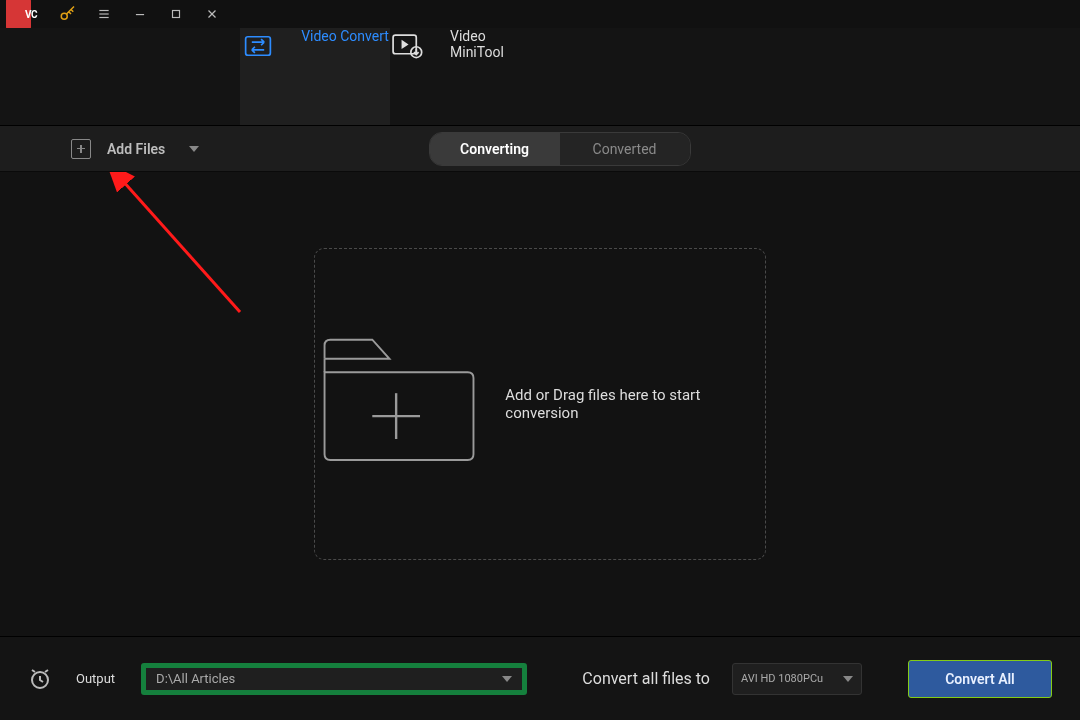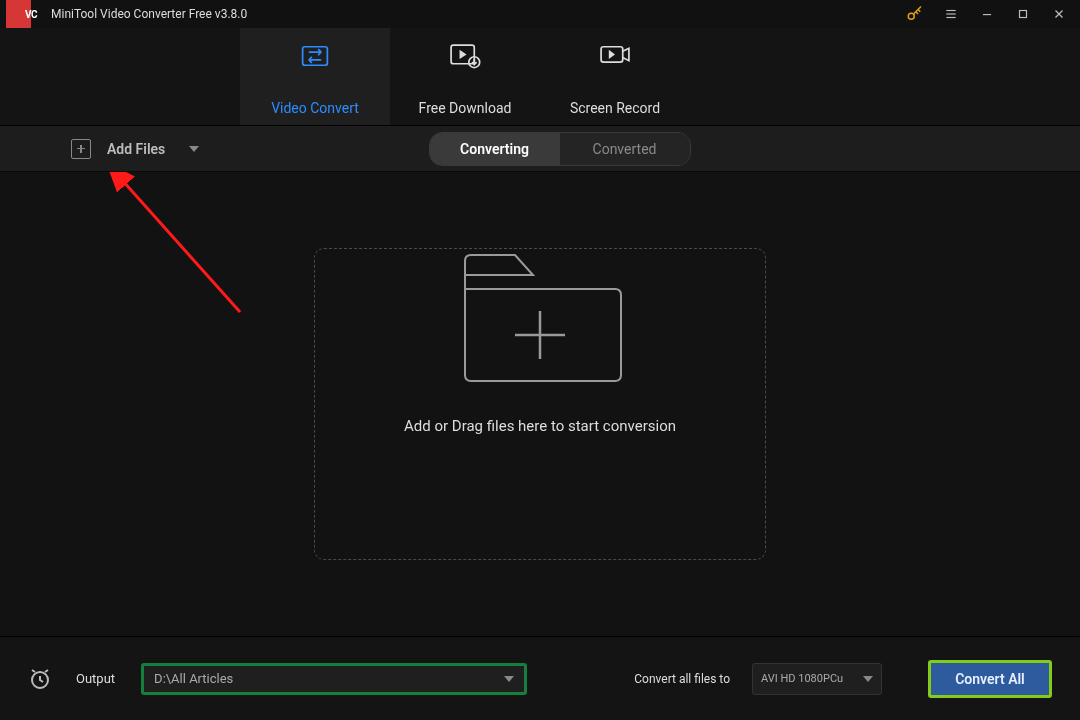--- a/index.html
+++ b/index.html
@@ -9,68 +9,67 @@
   .titlebar { height: 28px; background: #111; display: flex; align-items: center; padding: 0 4px 0 6px; }
   .app-icon { width: 18px; height: 32px; border-radius: 3px; background: #d63636; display: flex; align-items: center; justify-content: center; margin-right: 20px; padding-left: 25px; }
   .app-icon span { color: #fff; font-size: 10px; font-weight: 700; letter-spacing: -0.5px; }
   .app-title { font-size: 12px; color: #ddd; flex: 1; }
   .tb-btns { display: flex; align-items: center; gap: 2px; }
   .tb-btn { width: 34px; height: 28px; display: flex; align-items: center; justify-content: center; color: #bbb; }
   .tb-btn svg { width: 14px; height: 14px; }
   .key-btn svg { width: 18px; height: 18px; color: #e0a015; }
   
   .main-tabs { height: 98px; background: #141414; display: flex; align-items: stretch; padding-left: 240px; border-bottom: 1px solid #000; }
-  .mtab { width: 150px; display: flex; flex-direction: column; align-items: center; justify-content: center; gap: 26px; color: #ddd; font-size: 14px; cursor: pointer; }
+  .mtab { width: 150px; display: flex; flex-direction: row; align-items: flex-start; justify-content: center; gap: 26px; color: #ddd; font-size: 14px; cursor: pointer; }
   .mtab.active { background: #1f1f1f; color: #2d8cff; }
   .mtab .mtab-icon { height: 36px; display: flex; align-items: center; }
   .mtab svg { width: 34px; height: 30px; }
   .mtab.active svg { color: #2d8cff; }
   .mtab-label { font-size: 14px; }
   
   .subbar { height: 46px; background: #1d1d1d; display: flex; align-items: center; border-bottom: 1px solid #0a0a0a; padding-left: 39px; }
   .add-files { display: flex; align-items: center; gap: 12px; padding: 0 20px 0 32px; color: #bdbdbd; font-size: 14px; font-weight: 600; cursor: pointer; }
   .add-files .af-icon { width: 20px; height: 20px; border: 1.5px solid #888; border-radius: 2px; position: relative; margin-right: 4px; }
   .add-files .af-icon::before, .add-files .af-icon::after { content: ""; position: absolute; background: #888; }
   .add-files .af-icon::before { width: 8px; height: 1.5px; left: 5px; top: 8.25px; }
   .add-files .af-icon::after { width: 1.5px; height: 8px; left: 8.25px; top: 5px; }
   .triangle-down { width: 0; height: 0; border-left: 5px solid transparent; border-right: 5px solid transparent; border-top: 6px solid #888; margin-left: 12px; }
   .seg { margin-left: auto; margin-right: auto; position: absolute; left: 50%; transform: translateX(-50%); display: flex; border: 1px solid #3a3a3a; border-radius: 13px; overflow: hidden; }
   .seg-btn { width: 130px; height: 32px; display: flex; align-items: center; justify-content: center; font-size: 14px; color: #8a8a8a; background: #242424; cursor: pointer; }
   .seg-btn.active { background: #3a3a3a; color: #fff; font-weight: 600; }
   .subbar-wrap { position: relative; width: 100%; height: 100%; display: flex; align-items: center; }
   
   .content { flex: 1; background: #121212; display: flex; align-items: center; justify-content: center; position: relative; }
-  .dashed-box { width: 452px; height: 312px; border: 1.5px dashed #4a4a4a; border-radius: 10px; display: flex; flex-direction: column; align-items: center; gap: 28px; }
+  .dashed-box { width: 452px; height: 312px; border: 1.5px dashed #4a4a4a; border-radius: 10px; display: flex; align-items: center; justify-content: center; gap: 28px; }
   .folder-icon { width: 170px; height: 140px; color: #888; }
   .drop-text { color: #ddd; font-size: 15px; }
   
   .arrow { position: absolute; left: 108px; top: 0px; width: 180px; height: 180px; pointer-events: none; }
   .arrow svg { width: 100%; height: 100%; }
   
   .footer { height: 84px; background: #141414; display: flex; align-items: center; padding: 0 28px; border-top: 1px solid #000; gap: 16px; }
   .clock { width: 24px; height: 24px; color: #bbb; }
   .output-label { font-size: 13px; color: #ddd; margin-left: 8px; }
-  .output-select { width: 386px; height: 32px; background: #1f1f1f; border: 3px solid #15803d; border-radius: 3px; display: flex; align-items: center; padding: 0 10px; color: #aaa; font-size: 13px; cursor: pointer; margin-left: 10px; }
+  .output-select { width: 386px; height: 32px; background: #1f1f1f; border: 5px solid #15803d; border-radius: 3px; display: flex; align-items: center; padding: 0 10px; color: #aaa; font-size: 13px; cursor: pointer; margin-left: 10px; }
   .output-select span:first-child { flex: 1; }
   .spacer { flex: 1; }
-  .cvt-all-label { font-size: 12px; color: #ddd; }
+  .cvt-all-label { font-size: 16px; color: #ddd; }
   .format-select { width: 130px; height: 32px; background: #1f1f1f; border: 1px solid #333; border-radius: 3px; display: flex; align-items: center; padding: 0 8px; color: #aaa; font-size: 11px; cursor: pointer; gap: 6px; margin-left: 6px; }
   .format-select .fmt-txt { flex: 1; white-space: nowrap; overflow: hidden; text-overflow: ellipsis; }
-  .convert-all-btn { margin-left: 30px; width: 124px; height: 38px; background: #2e5a9e; border: 3px solid #84cc16; border-radius: 3px; display: flex; align-items: center; justify-content: center; color: #e8f0ff; font-size: 14px; font-weight: 600; cursor: pointer; }
+  .convert-all-btn { margin-left: 30px; width: 144px; height: 38px; background: #2e5a9e; border: 1px solid #84cc16; border-radius: 3px; display: flex; align-items: center; justify-content: center; color: #e8f0ff; font-size: 14px; font-weight: 600; cursor: pointer; }
 </style>
 </head>
 <body>
 
 <div class="window">
 
   <div class="titlebar">
     <div class="app-icon">
         <span>VC</span>
       </div>
-    <div class="app-title">MiniTool Video Converter Free v3.8.0</div>
     <div class="tb-btns">
       <div class="tb-btn key-btn">
         <svg viewBox="0 0 24 24" fill="none" stroke="currentColor" stroke-width="2">
             <circle cx="7" cy="15" r="4"></circle>
             <path d="M10 12 L20 2 M16 6 L19 9 M13 9 L16 12"></path>
           </svg>
       </div>
       <div class="tb-btn">
         <svg viewBox="0 0 24 24" stroke="currentColor" stroke-width="2">
             <line x1="4" y1="6" x2="20" y2="6"></line>
@@ -110,31 +109,21 @@
     </div>
     <div class="mtab">
       <div class="mtab-icon">
         <svg viewBox="0 0 44 36" fill="none" stroke="currentColor" stroke-width="2.2">
           <rect x="4" y="4" width="30" height="24" rx="3"></rect>
           <path d="M15 10 L24 16 L15 22 Z" fill="currentColor" stroke="none"></path>
           <circle cx="34" cy="26" r="7"></circle>
           <path d="M34 22 V29 M31 26 L34 29 L37 26"></path>
         </svg>
       </div>
-      <div class="mtab-label">Free Download</div>
-    </div>
-    <div class="mtab">
-      <div class="mtab-icon">
-        <svg viewBox="0 0 44 36" fill="none" stroke="currentColor" stroke-width="2.2">
-          <rect x="4" y="6" width="28" height="20" rx="3"></rect>
-          <path d="M32 12 L40 8 V24 L32 20"></path>
-          <path d="M14 10 L22 16 L14 22 Z" fill="currentColor" stroke="none"></path>
-        </svg>
-      </div>
-      <div class="mtab-label">Screen Record</div>
+      <div class="mtab-label">Video MiniTool</div>
     </div>
   </div>
 
   <div class="subbar">
     <div class="subbar-wrap">
       <div class="add-files">
         <div class="af-icon"></div>
         <span>Add Files</span>
         <div class="triangle-down"></div>
       </div>

